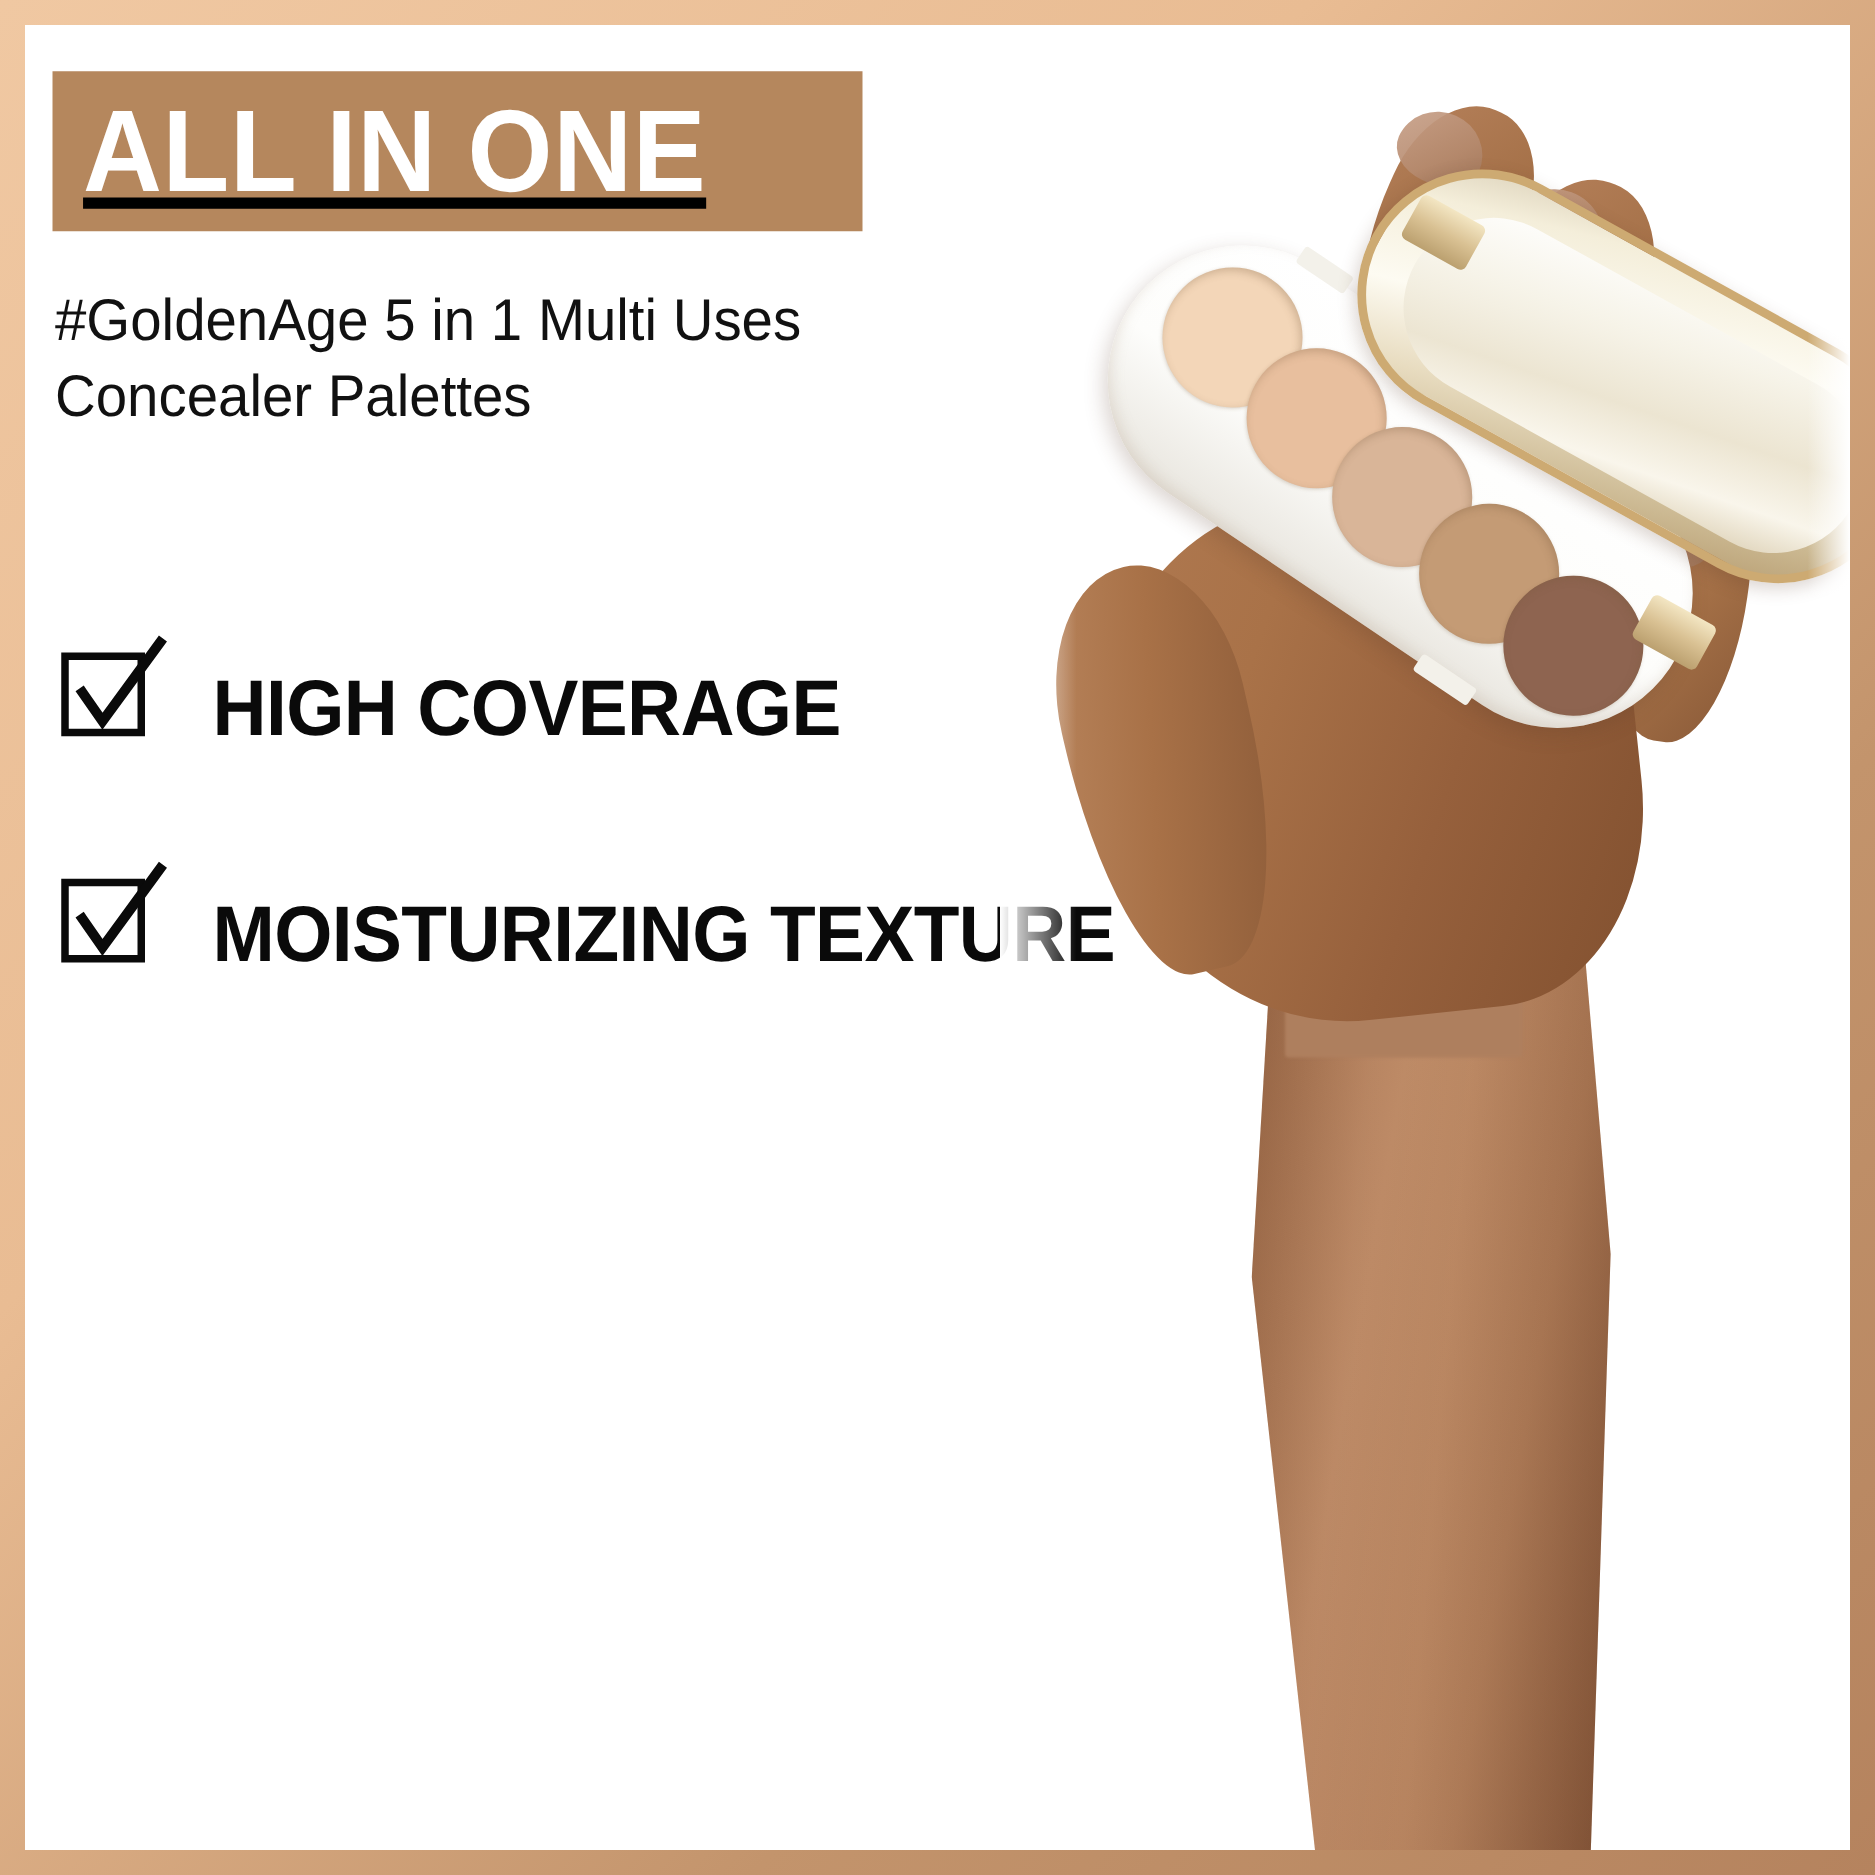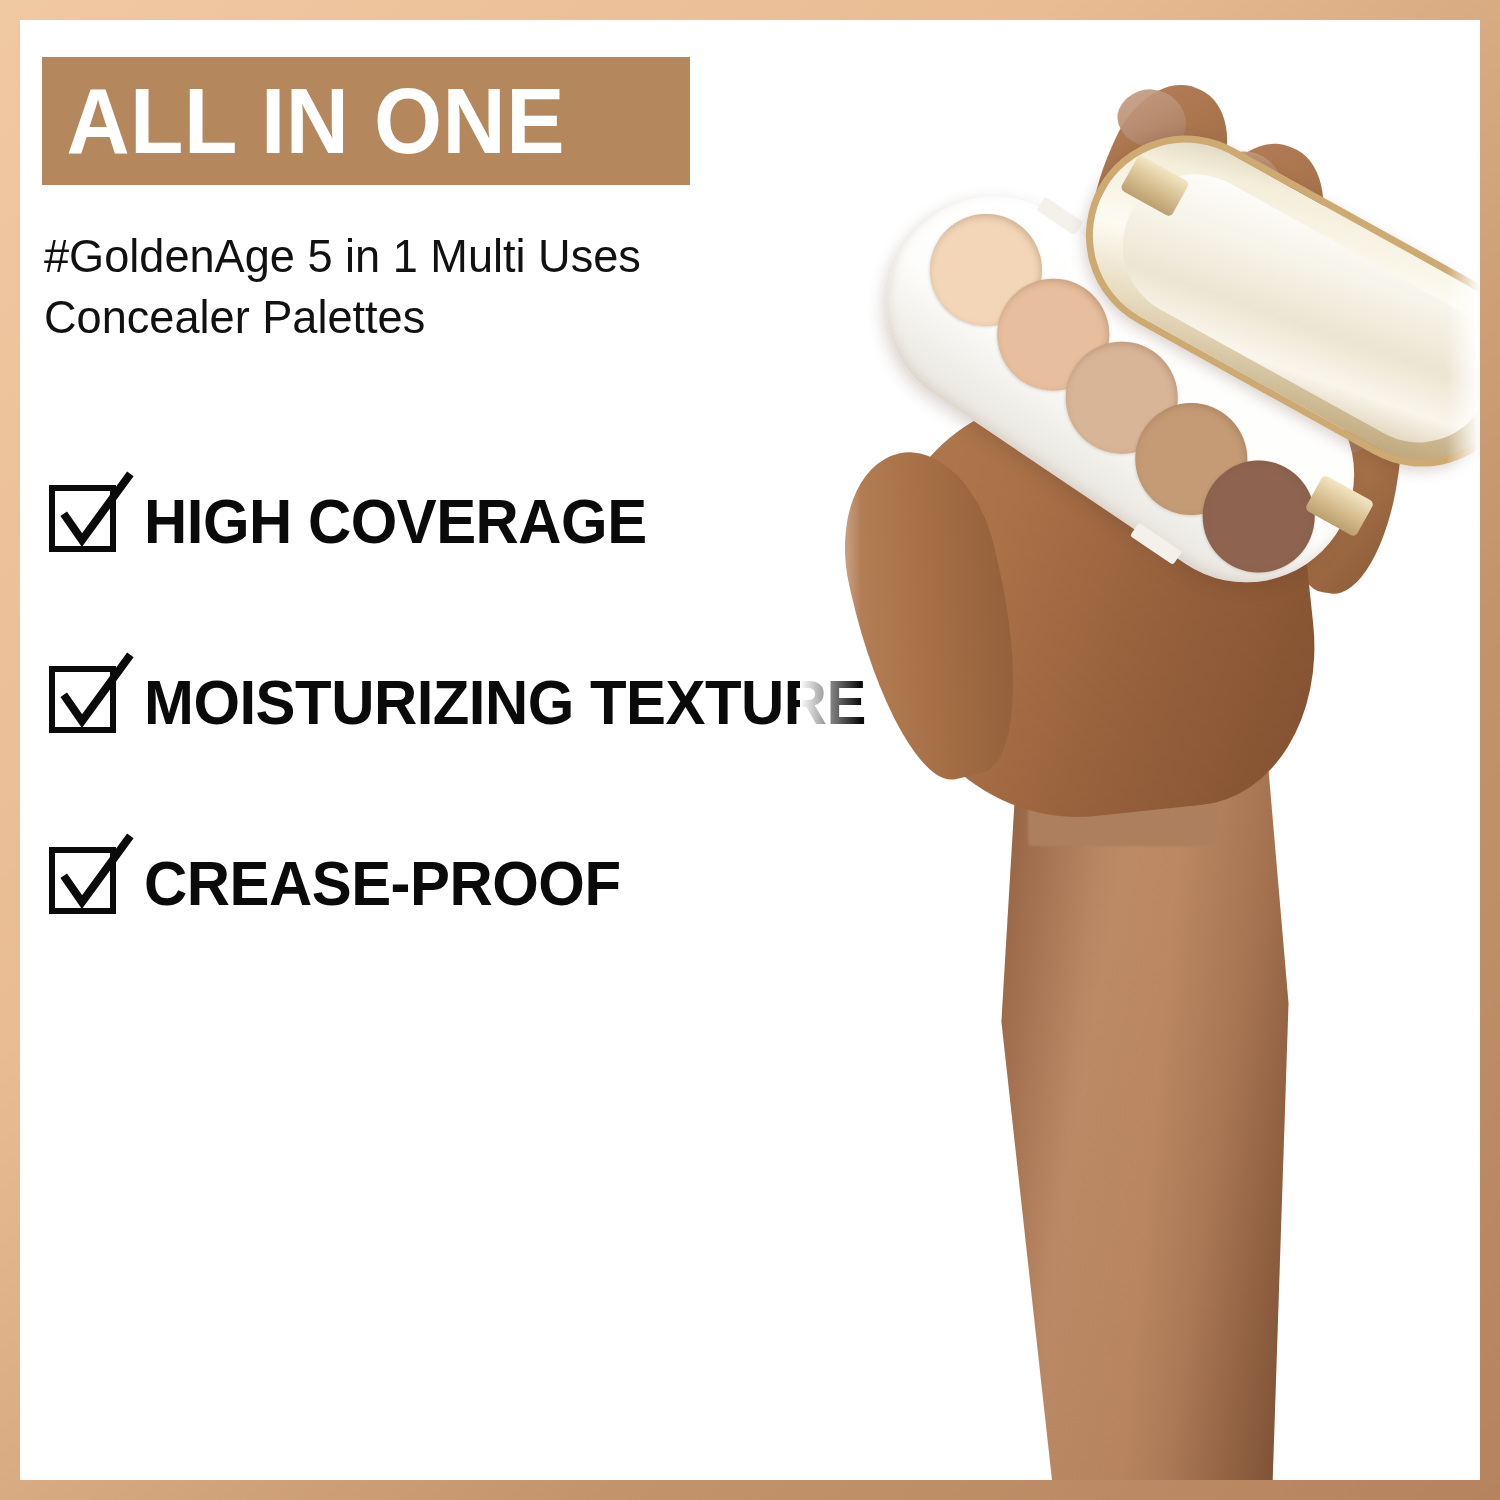--- a/index.html
+++ b/index.html
@@ -31,21 +31,21 @@
     position:absolute;
     left:0; top:0;
     width:820px; height:100%;
   }
 
   #banner {
     position:absolute;
     left:22px; top:37px;
     width:648px; height:128px;
     background:#b5875d;
-    display:flex; align-items:center; justify-content:flex-start;
+    display:flex; align-items:center; justify-content:flex-start;text-decoration:underline;
   }
   #banner-text {
     color:#ffffff;
     font-family:"Liberation Sans Narrow","Liberation Sans",sans-serif;
     font-weight:700;
     font-size:93px;
     line-height:1;
     letter-spacing:0.5px;
     transform:scaleX(0.94);
     transform-origin:left center;
@@ -69,21 +69,22 @@
   
   #features {
     position:absolute;
     left:26px; top:398px;
     width:790px;
   }
   .feature-row {
     position:relative;
     height:181px;
     display:flex;
-    align-items:center;
+    align-items:flex-end;
+    gap:26px;
   }
   .check-icon {
     flex:0 0 auto;
     width:92px; height:92px;
     position:relative;
     margin-top:14px;
   }
   .check-icon svg { display:block; width:92px; height:92px; }
 
   .feature-label {
@@ -263,29 +264,20 @@
           <span class="check-icon">
             <svg viewBox="0 0 92 92" xmlns="http://www.w3.org/2000/svg">
               <rect x="6" y="18" width="61" height="61" fill="none" stroke="#0a0a0a" stroke-width="6"></rect>
               <path d="M20 47 L36 70 L82 7" fill="none" stroke="#0a0a0a" stroke-width="8" stroke-linecap="square" stroke-linejoin="miter"></path>
             </svg>
           </span>
           <span class="feature-label">MOISTURIZING TEXTURE</span>
         </div>
 
 
-        <div class="feature-row">
-          <span class="check-icon">
-            <svg viewBox="0 0 92 92" xmlns="http://www.w3.org/2000/svg">
-              <rect x="6" y="18" width="61" height="61" fill="none" stroke="#0a0a0a" stroke-width="6"></rect>
-              <path d="M20 47 L36 70 L82 7" fill="none" stroke="#0a0a0a" stroke-width="8" stroke-linecap="square" stroke-linejoin="miter"></path>
-            </svg>
-          </span>
-          <span class="feature-label">CREASE-PROOF</span>
-        </div>
 
 
       </div>
     </div>
 
     <div id="photo">
 
       <div class="forearm"></div>
       <div class="forearm-shade"></div>
 

